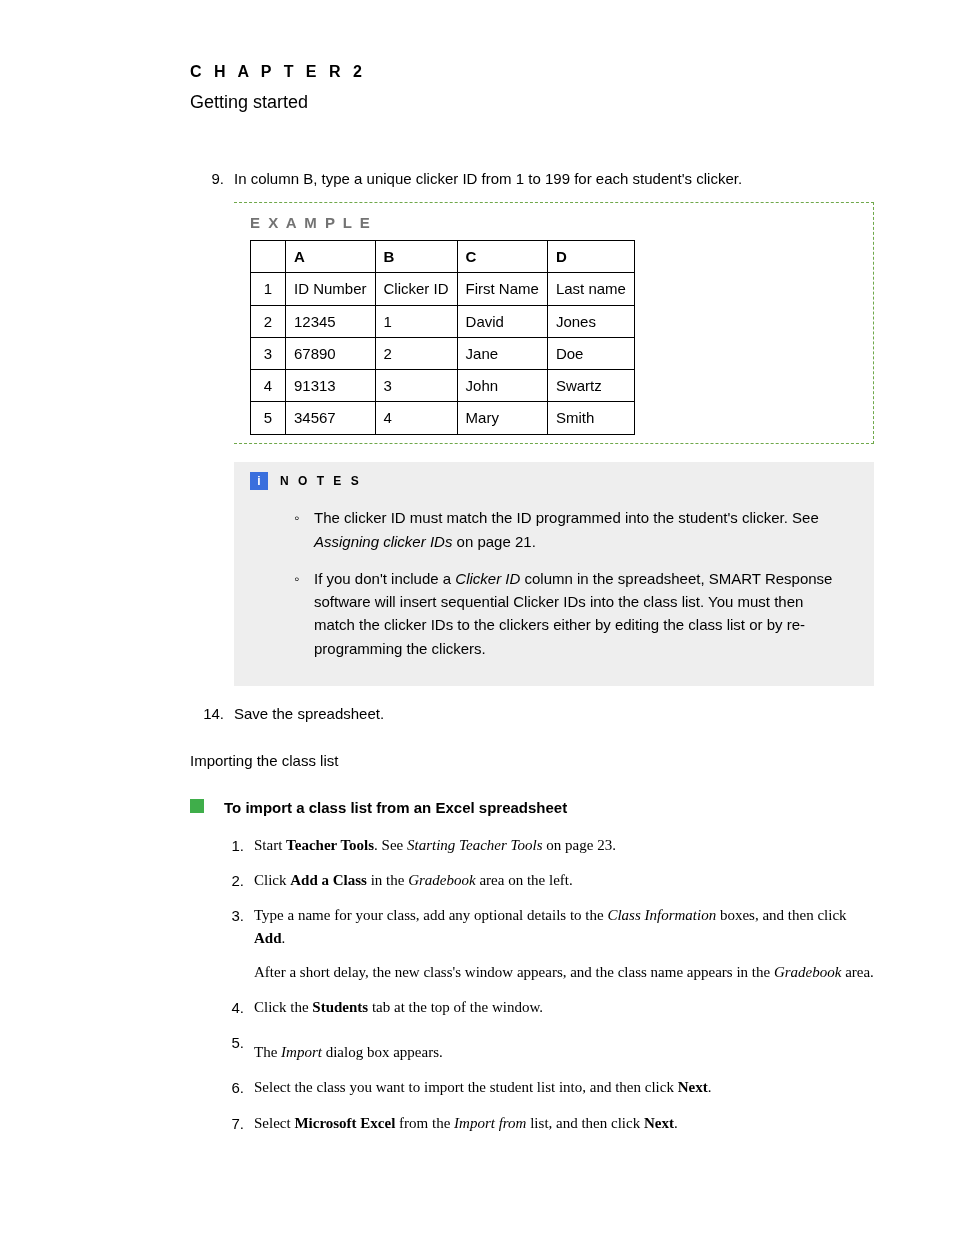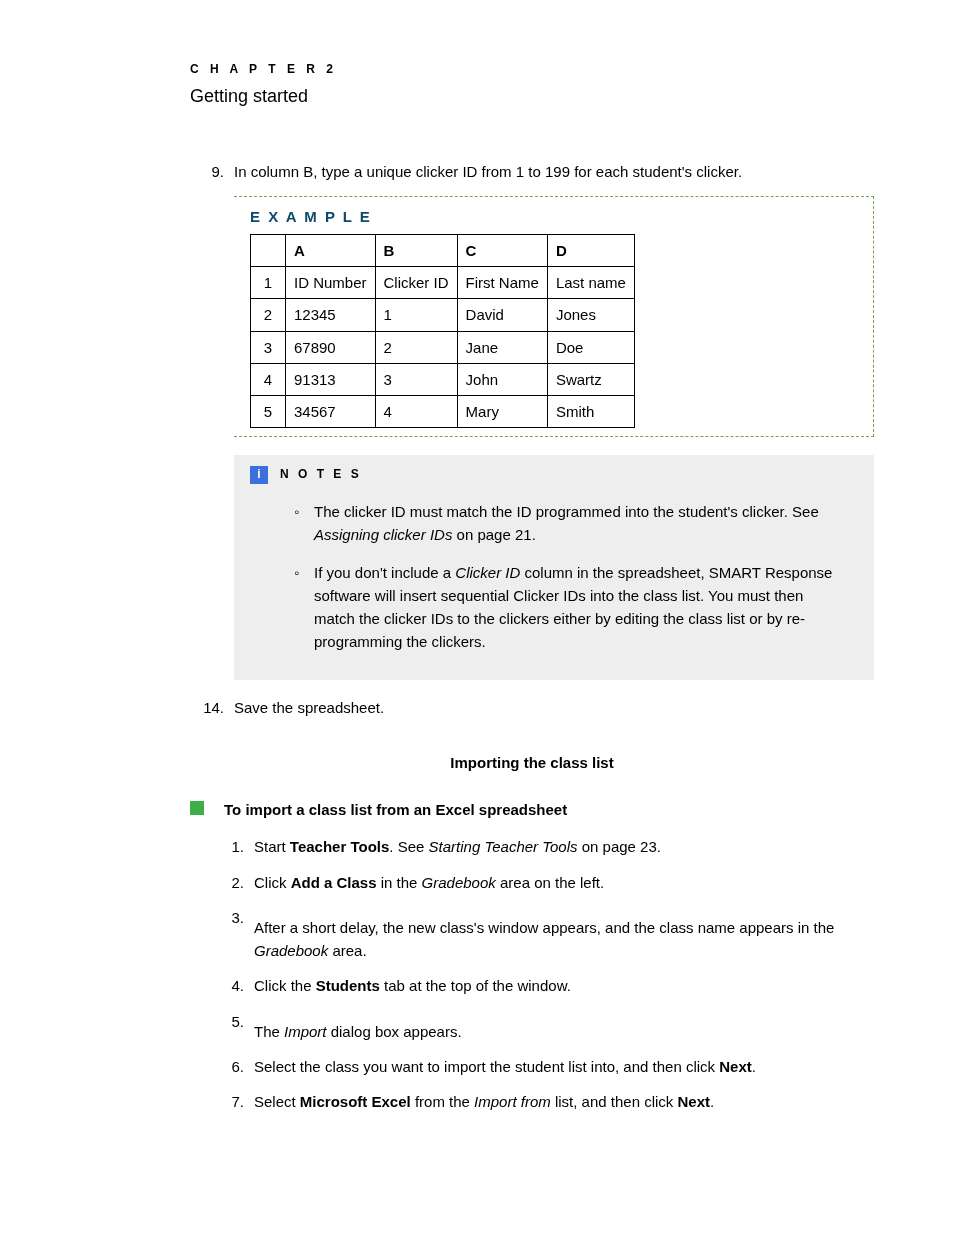--- a/index.html
+++ b/index.html
@@ -7,21 +7,21 @@
     font-size: 15px;
     color: #000;
     background: #fff;
     margin: 0;
     padding: 60px 80px 60px 190px;
     width: 954px;
     box-sizing: border-box;
     line-height: 1.55;
   }
   .chapter-label {
-    font-size: 12px;
+    font-size: 16px;
     font-weight: bold;
     letter-spacing: 4px;
   }
   .chapter-sub {
     font-size: 18px;
     margin-top: 4px;
     margin-bottom: 50px;
   }
   ol.main-list {
     list-style: none;
@@ -41,21 +41,21 @@
   .li-body {
     flex: 1;
   }
   .example-box {
     margin: 12px 0 12px 44px;
     border: 1px dashed #6fa84a;
     border-left: none;
     padding: 8px 0 8px 16px;
   }
   .example-title {
-    color: #0c4a6e;
+    color: #737373;
     letter-spacing: 2px;
     font-weight: bold;
     font-size: 15px;
     margin-bottom: 6px;
   }
   table.ex-table {
     border-collapse: collapse;
     font-size: 15px;
   }
   table.ex-table th, table.ex-table td {
@@ -108,23 +108,22 @@
     padding-left: 20px;
     margin-bottom: 14px;
   }
   ul.notes-list > li::before {
     content: "\25E6";
     position: absolute;
     left: 0;
     top: 0;
   }
   .section-heading {
-    font-weight: bold;
-    margin: 32px 0 24px 0;
-    text-align: center;
+    font-weight: normal;
+    margin: 24px 0 24px 0;
   }
   .procedure-row {
     display: flex;
     align-items: flex-start;
     margin-bottom: 14px;
     gap: 8px;
   }
   .green-square {
     width: 14px;
     height: 14px;
@@ -140,21 +139,21 @@
     list-style: none;
     padding: 0 0 0 26px;
     margin: 0;
   }
   ol.proc-list > li {
     display: flex;
     margin-bottom: 12px;
   }
   em { font-style: italic; }
   strong { font-weight: bold; }
-  .para { margin-bottom: 8px; }
+  .para { margin-bottom: 8px; font-family: Liberation Serif, serif; }
   .para:last-child { margin-bottom: 0; }
 </style>
 </head>
 <body>
 
 <div class="chapter-label">C H A P T E R   2</div>
 <div class="chapter-sub">Getting started</div>
 
 <ol class="main-list">
   <li>
@@ -249,20 +248,21 @@
     </li>
     <li>
       <div class="num" style="width: 28px;">2.</div>
       <div class="li-body">
         <div class="para">Click <strong>Add a Class</strong> in the <em>Gradebook</em> area on the left.</div>
       </div>
     </li>
     <li>
       <div class="num" style="width: 28px;">3.</div>
       <div class="li-body">
+        <div class="para">Type a name for your class, add any optional details to the <em>Class Information</em> boxes, and then click <strong>Add</strong>.</div>
         <div class="para" style="margin-top: 10px;">After a short delay, the new class's window appears, and the class name appears in the <em>Gradebook</em> area.</div>
       </div>
     </li>
     <li>
       <div class="num" style="width: 28px;">4.</div>
       <div class="li-body">
         <div class="para">Click the <strong>Students</strong> tab at the top of the window.</div>
       </div>
     </li>
     <li>

